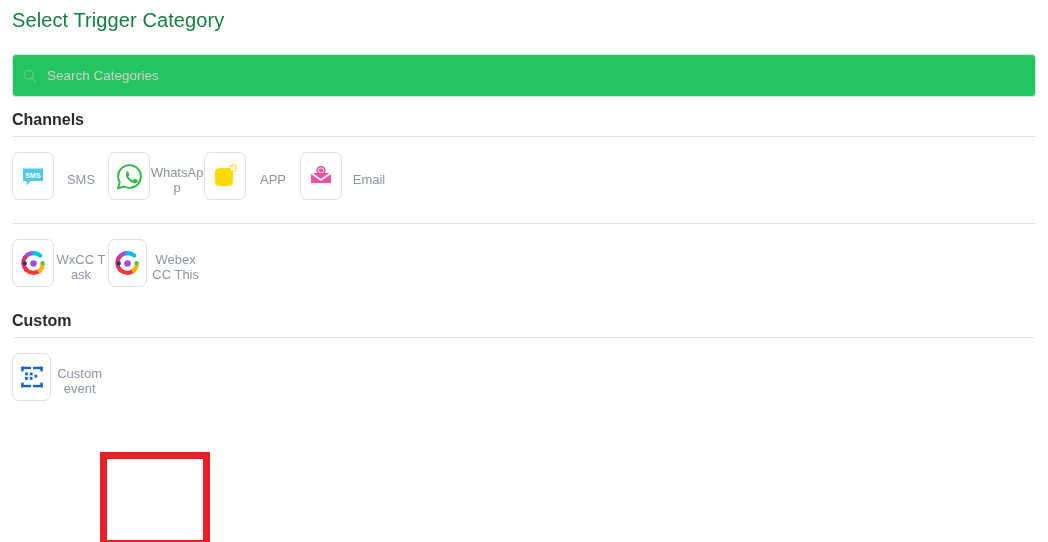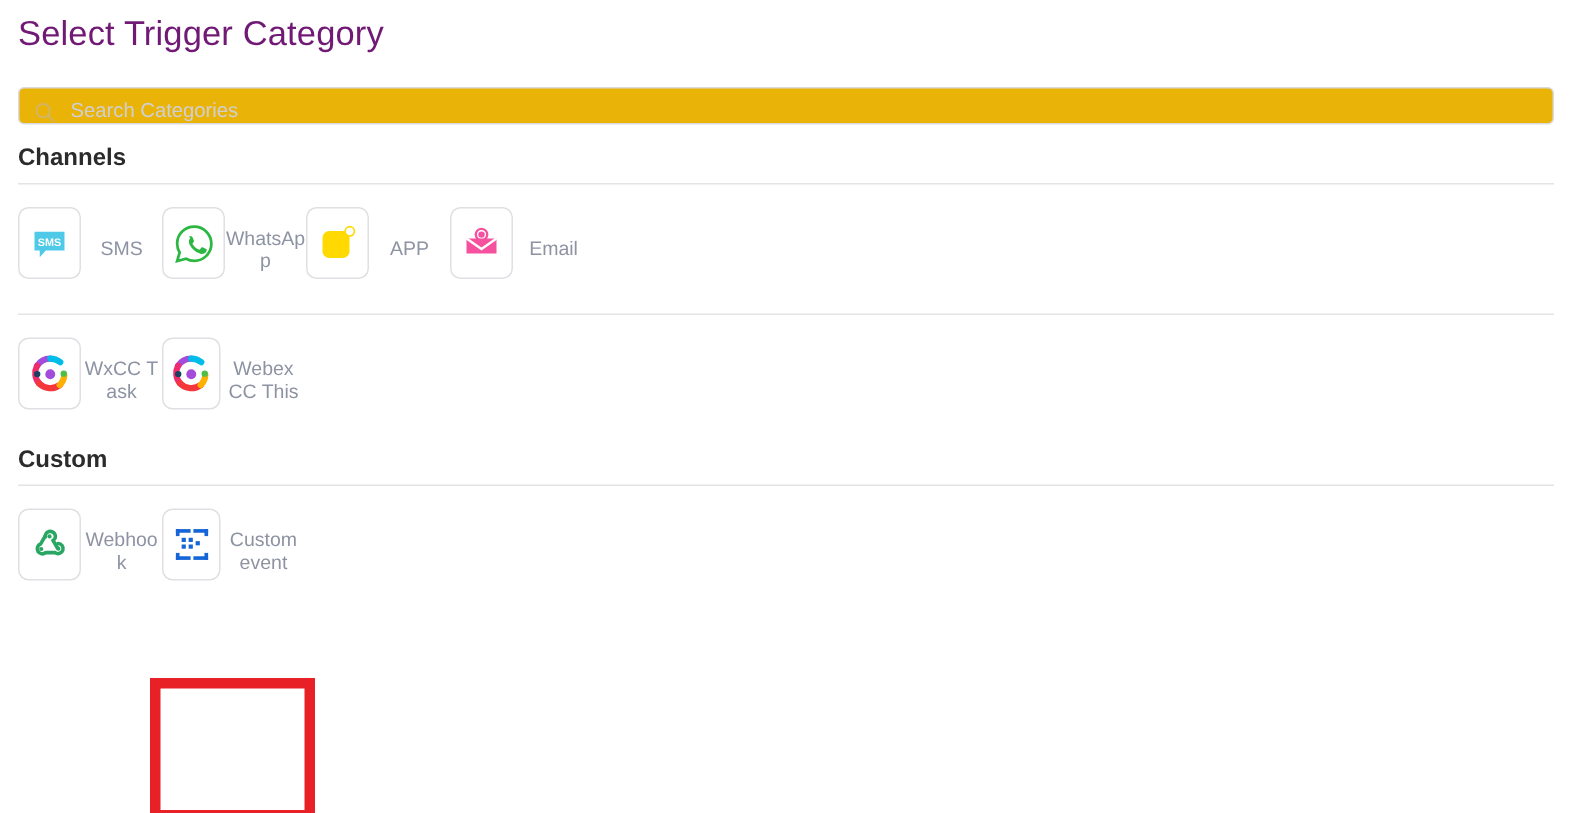--- a/index.html
+++ b/index.html
@@ -13,41 +13,41 @@
     overflow: hidden;
   }
   .page {
     position: relative;
     width: 1048px;
     height: 542px;
     background: #ffffff;
     padding: 0 12px;
   }
   .title {
-    font-size: 23px;
-    color: #701a75;
+    font-size: 20px;
+    color: #15803d;
     font-weight: 400;
     margin: 9px 0 0 0;
     letter-spacing: 0.1px;
   }
   .subtitle {
     font-size: 13.5px;
     color: #3c3c3c;
     font-weight: 400;
     margin: 6px 0 0 0;
     letter-spacing: 0.05px;
   }
   .search-wrap {
     margin-top: 22px;
-    height: 25px;
+    height: 43px;
     border: 1px solid #d9d9de;
     border-radius: 4px;
-    background: #eab308;
-    display: flex;
-    align-items: flex-end;
+    background: #22c55e;
+    display: flex;
+    align-items: center;
     padding: 0 10px;
   }
   .search-icon {
     width: 14px; height: 14px;
     flex: 0 0 auto;
     margin-right: 8px;
     opacity: 0.55;
   }
   .search-input {
     border: none;
@@ -221,35 +221,20 @@
       </div>
 
     </div>
   </div>
 
   <div class="section sec-custom">
     <div class="section-head">Custom</div>
     <div class="divider"></div>
     <div class="tiles">
 
-      <div class="tile">
-        <div class="tile-box">
-          <svg width="28" height="28" viewBox="0 0 30 30">
-            <g fill="none" stroke="#2aa663" stroke-width="2.6" stroke-linecap="round">
-              <path d="M12.0 9.6a3.6 3.6 0 1 1 5.6 2.6l3.1 5.3"></path>
-              <path d="M21.0 14.3a3.6 3.6 0 1 1-2.0 6.5H12.7"></path>
-              <path d="M12.2 20.8a3.6 3.6 0 1 1-3.6-6.1l3.1-5.3"></path>
-            </g>
-            <circle cx="15.0" cy="9.2" r="1.5" fill="#2aa663"></circle>
-            <circle cx="21.3" cy="18.0" r="1.5" fill="#2aa663"></circle>
-            <circle cx="9.1" cy="18.2" r="1.5" fill="#2aa663"></circle>
-          </svg>
-        </div>
-        <div class="tile-label">Webhook</div>
-      </div>
 
       <div class="tile">
         <div class="tile-box">
           <svg width="28" height="28" viewBox="0 0 30 30">
             <g fill="#1565d8">
               <rect x="3.5" y="4.0" width="10.5" height="2.6"></rect>
               <rect x="16.0" y="4.0" width="10.5" height="2.6"></rect>
               <rect x="3.5" y="4.0" width="2.6" height="5.0"></rect>
               <rect x="23.9" y="4.0" width="2.6" height="5.0"></rect>
               <rect x="3.5" y="23.4" width="10.5" height="2.6"></rect>

